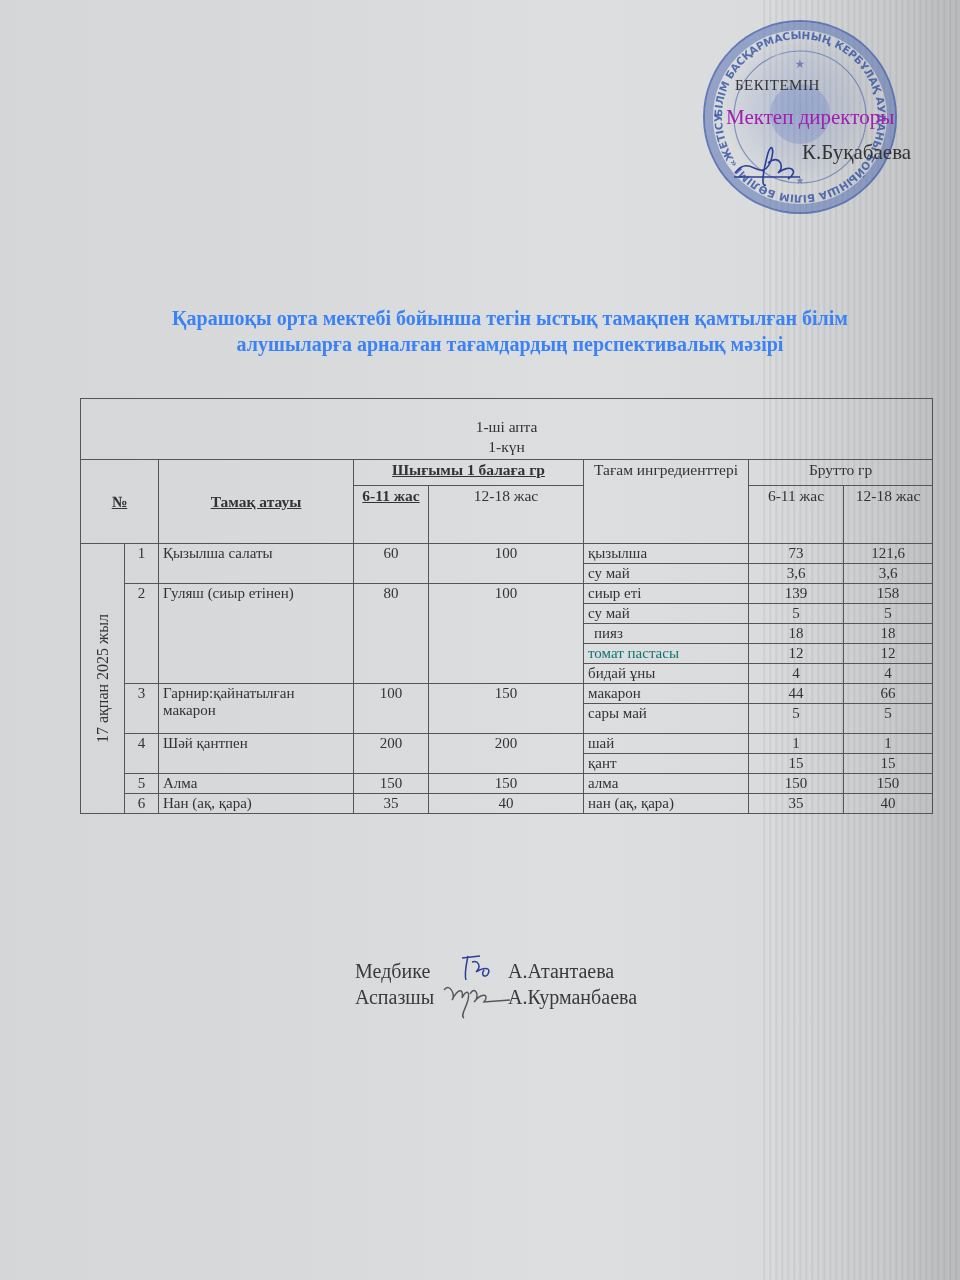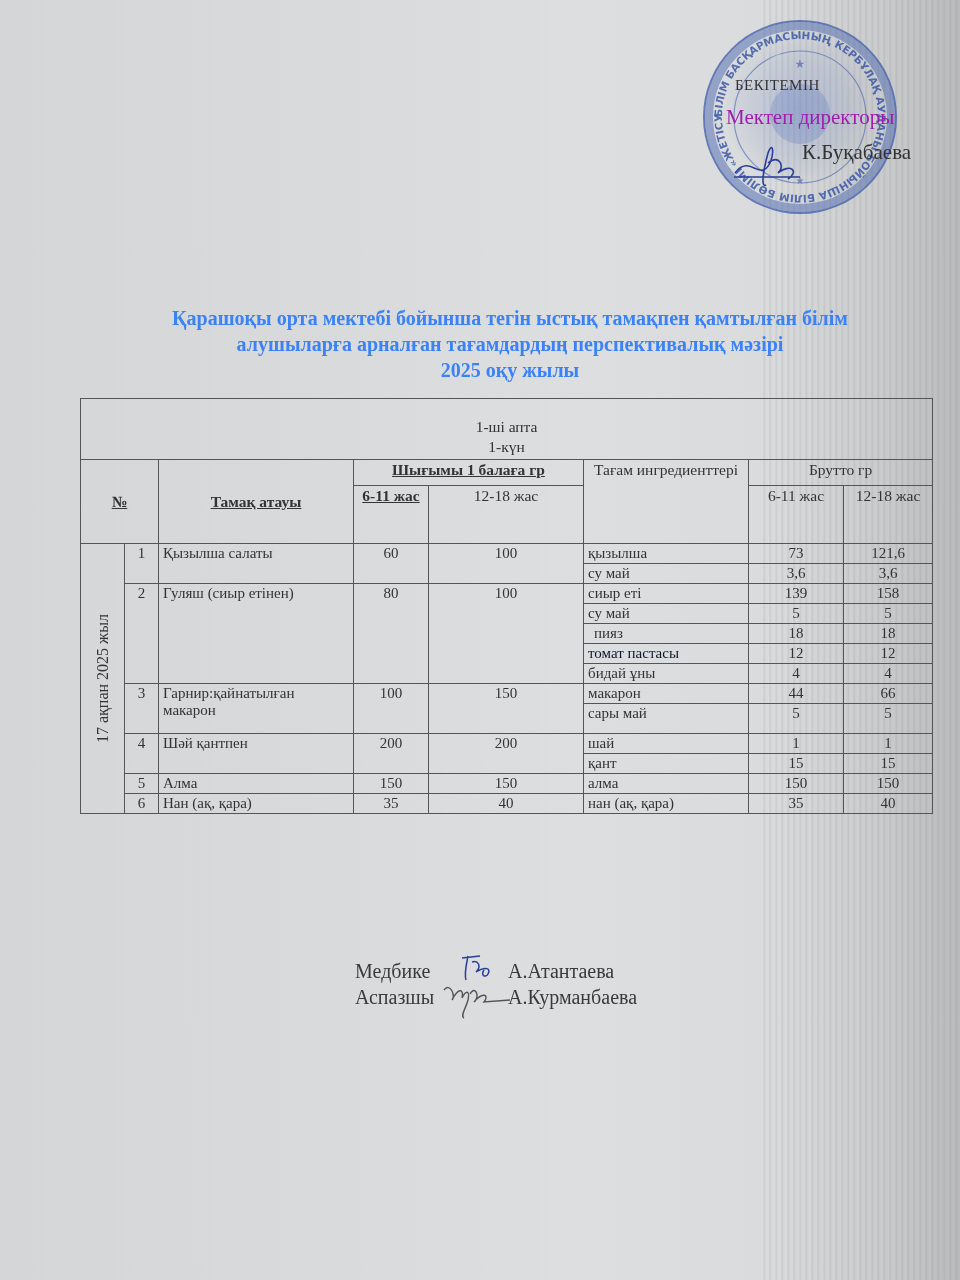--- a/index.html
+++ b/index.html
@@ -82,21 +82,20 @@
   <span class="approve-role">Мектеп директоры</span>
   <span class="approve-name">К.Буқабаева</span>
   <svg class="sig" style="left:30px; top:78px;" width="80" height="60" viewBox="0 0 80 60">
     <path d="M5,40 C20,20 30,50 40,30 C45,18 42,8 38,20 C34,35 30,55 36,52 M38,30 C50,20 55,35 48,40 C60,30 70,38 58,46 M4,44 L70,44" fill="none" stroke="#2a3f9a" stroke-width="1.6"></path>
   </svg>
 </div>
 
 <div class="title-block">
   <div>Қарашоқы орта мектебі бойынша тегін ыстық тамақпен қамтылған білім</div>
   <div>алушыларға арналған тағамдардың перспективалық мәзірі</div>
-  <div>2025 оқу жылы</div>
 </div>
 
 <table class="menu">
   <colgroup>
     <col style="width:44px">
       <col style="width:34px">
       <col style="width:195px">
     <col style="width:75px">
       <col style="width:155px">
       <col style="width:165px">
@@ -153,21 +152,21 @@
     <td>су май</td>
     <td class="c">5</td>
     <td class="c">5</td>
   </tr>
   <tr>
     <td style="padding-left:10px"> пияз</td>
     <td class="c">18</td>
     <td class="c">18</td>
   </tr>
   <tr>
-    <td style="color:#0f172a">томат пастасы</td>
+    <td style="color:#0f766e">томат пастасы</td>
     <td class="c">12</td>
     <td class="c">12</td>
   </tr>
   <tr>
     <td>бидай ұны</td>
     <td class="c">4</td>
     <td class="c">4</td>
   </tr>
 
   <tr>

